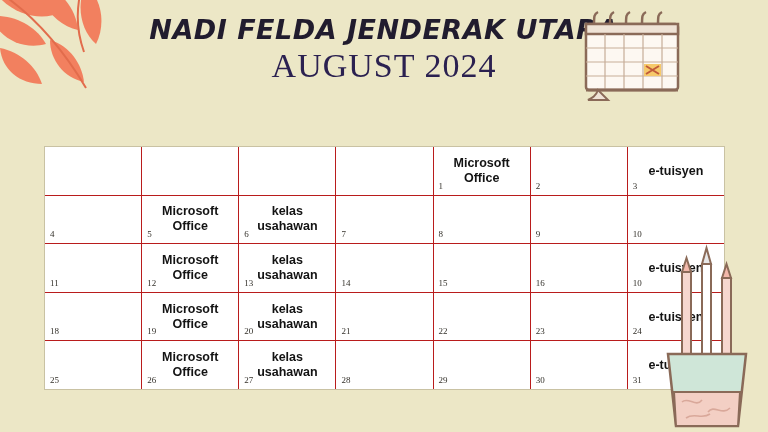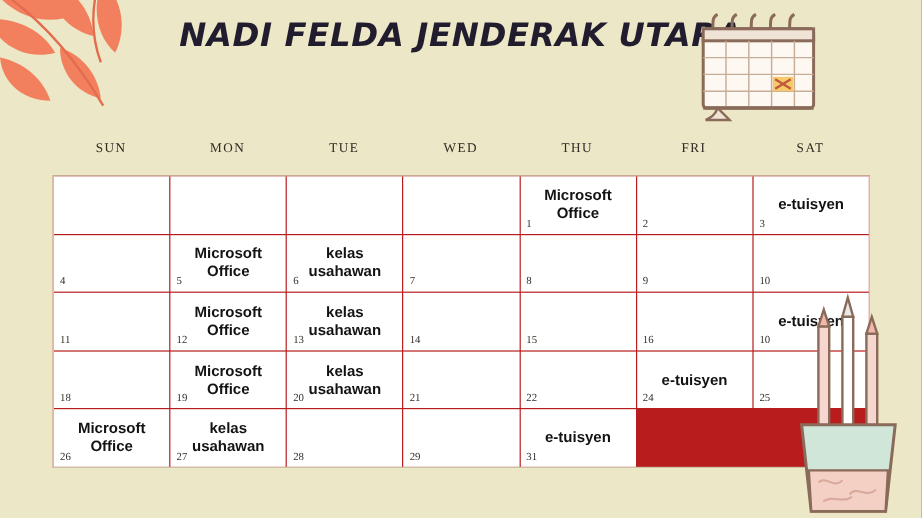--- a/index.html
+++ b/index.html
@@ -152,20 +152,21 @@
       <path d="M60,58 C80,64 92,82 94,100 C74,96 60,78 60,58 Z"></path>
     </g>
     <g stroke="#e26c4c" stroke-width="2" fill="none">
       <path d="M6,8 C40,30 70,62 96,106"></path>
       <path d="M92,4 C86,26 86,48 94,70"></path>
     </g>
   </svg>
 
   <div class="header">
     <div class="title">NADI FELDA JENDERAK UTARA</div>
+    <div class="subtitle">AUGUST 2024</div>
   </div>
 
   <svg class="cal-icon" viewBox="0 0 112 92">
     <g stroke="#8a6a58" stroke-width="2.5" fill="none">
       <path d="M16,16 C16,6 16,4 20,2"></path>
       <path d="M32,16 C32,6 32,4 36,2"></path>
       <path d="M48,16 C48,6 48,4 52,2"></path>
       <path d="M64,16 C64,6 64,4 68,2"></path>
       <path d="M80,16 C80,6 80,4 84,2"></path>
     </g>
@@ -179,29 +180,20 @@
       <line x1="46" y1="24" x2="46" y2="80"></line>
       <line x1="65" y1="24" x2="65" y2="80"></line>
       <line x1="84" y1="24" x2="84" y2="80"></line>
     </g>
     <rect x="66" y="54" width="17" height="12" fill="#f6c96a"></rect>
     <path d="M68,56 L81,64 M81,56 L68,64" stroke="#c05a3a" stroke-width="2"></path>
     <path d="M8,80 L100,80" stroke="#8a6a58" stroke-width="3"></path>
     <path d="M20,80 C18,86 14,88 10,90 L30,90 Z" fill="#efe3d6" stroke="#8a6a58" stroke-width="2"></path>
   </svg>
 
-  <div class="weekdays">
-    <div class="weekday">SUN</div>
-    <div class="weekday">MON</div>
-    <div class="weekday">TUE</div>
-    <div class="weekday">WED</div>
-    <div class="weekday">THU</div>
-    <div class="weekday">FRI</div>
-    <div class="weekday">SAT</div>
-  </div>
 
   <div class="grid" id="calendar-grid">
       <div class="cell">
         <div class="event"></div>
         <div class="daynum"></div>
       </div>
       <div class="cell">
         <div class="event"></div>
         <div class="daynum"></div>
       </div>
@@ -295,20 +287,24 @@
       </div>
       <div class="cell">
         <div class="event"></div>
         <div class="daynum">21</div>
       </div>
       <div class="cell">
         <div class="event"></div>
         <div class="daynum">22</div>
       </div>
       <div class="cell">
+        <div class="event"></div>
+        <div class="daynum">23</div>
+      </div>
+      <div class="cell">
         <div class="event">e-tuisyen</div>
         <div class="daynum">24</div>
       </div>
       <div class="cell">
         <div class="event"></div>
         <div class="daynum">25</div>
       </div>
       <div class="cell">
         <div class="event">Microsoft Office</div>
         <div class="daynum">26</div>
@@ -317,20 +313,24 @@
         <div class="event">kelas usahawan</div>
         <div class="daynum">27</div>
       </div>
       <div class="cell">
         <div class="event"></div>
         <div class="daynum">28</div>
       </div>
       <div class="cell">
         <div class="event"></div>
         <div class="daynum">29</div>
+      </div>
+      <div class="cell">
+        <div class="event"></div>
+        <div class="daynum">30</div>
       </div>
       <div class="cell">
         <div class="event">e-tuisyen</div>
         <div class="daynum">31</div>
       </div>
     </div>
 
   <svg class="cup" viewBox="0 0 110 190">
     <g>
       <rect x="30" y="30" width="9" height="92" fill="#f6d7cf" stroke="#8a6a58" stroke-width="2"></rect>

